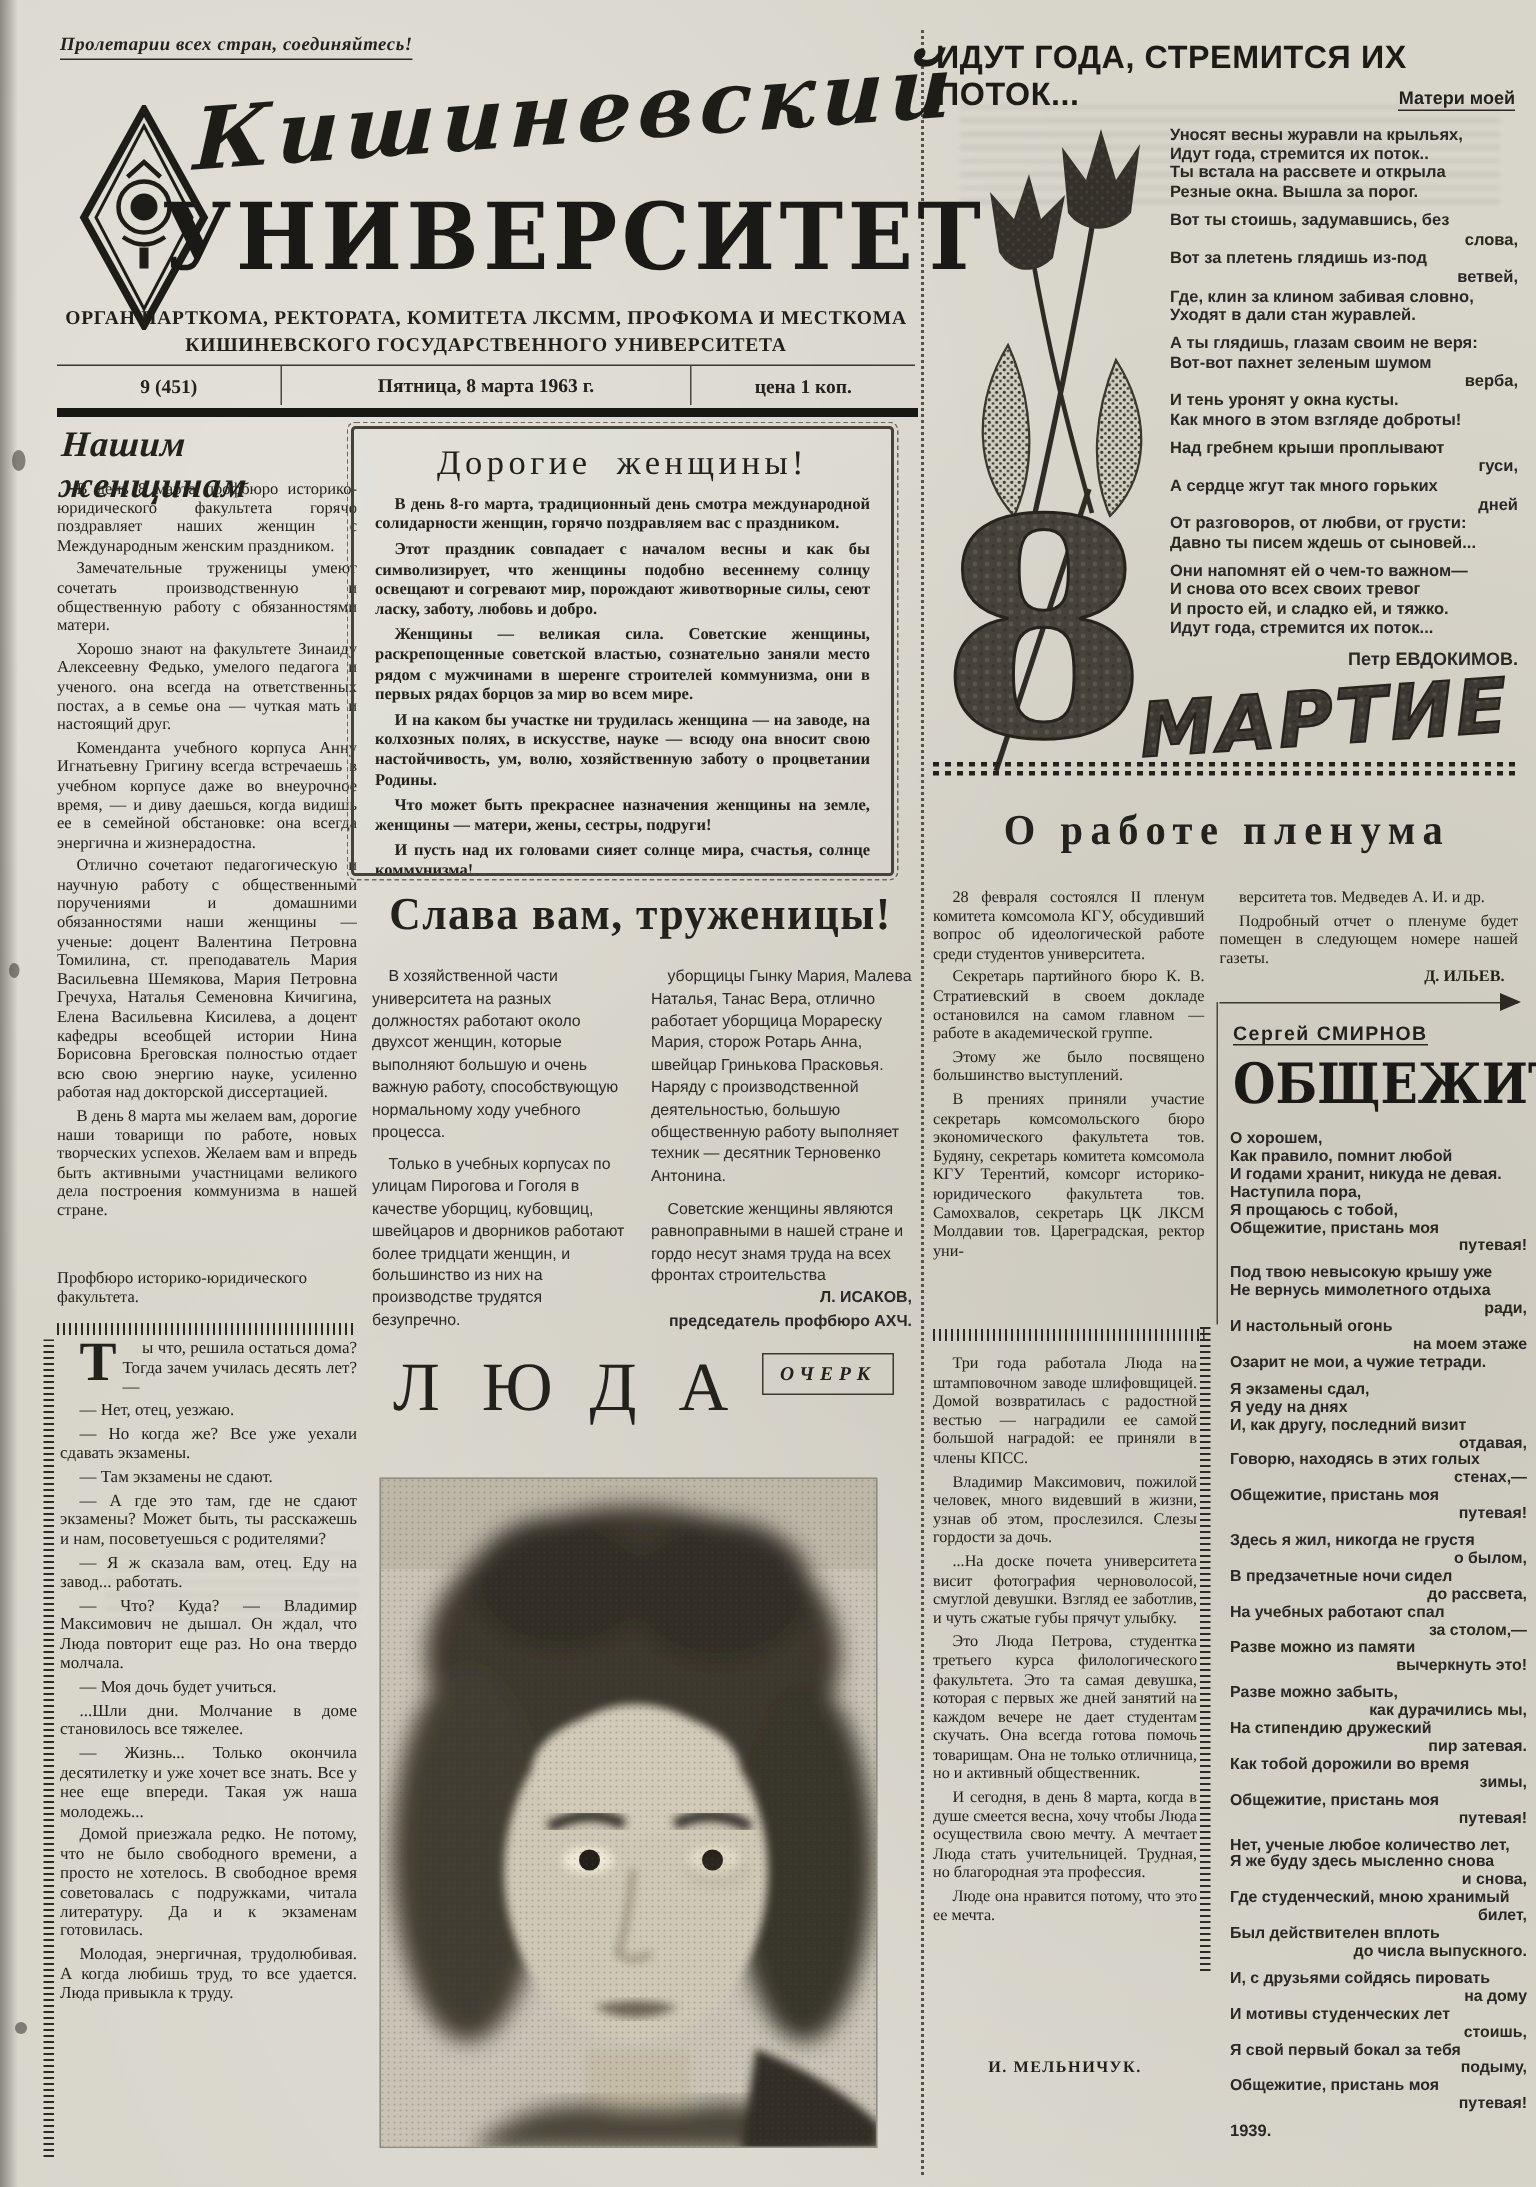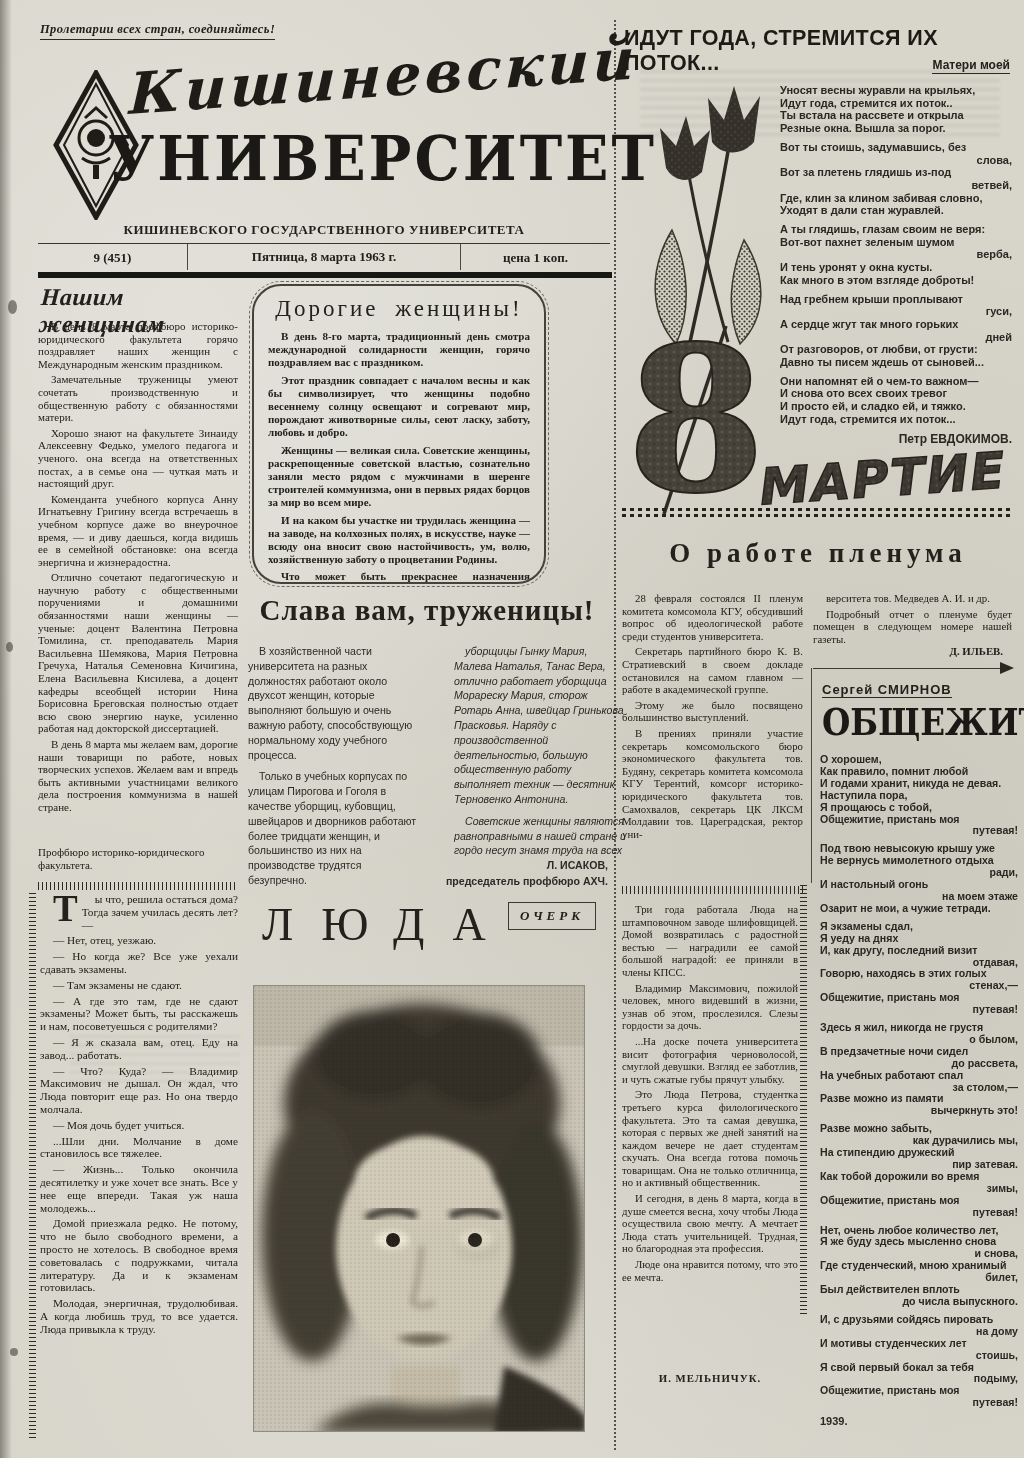--- a/index.html
+++ b/index.html
@@ -105,20 +105,21 @@
     <circle cx="44" cy="68" r="17" fill="none" stroke="#1e1c17" stroke-width="3"></circle>
     <circle cx="44" cy="68" r="9" fill="#1e1c17"></circle>
     <path d="M30,88 Q44,98 58,88" fill="none" stroke="#1e1c17" stroke-width="3"></path>
     <path d="M33,48 L44,38 L55,48" fill="none" stroke="#1e1c17" stroke-width="3"></path>
     <rect x="41" y="95" width="6" height="14" fill="#1e1c17"></rect>
   </svg>
 
   <div class="abs title-script" style="left:128px;top:60px;" data-name="masthead-title-script">Кишиневский</div>
   <div class="abs title-caps" style="left:108px;top:122px;" data-name="masthead-title-caps">УНИВЕРСИТЕТ</div>
 
+  <div class="abs organ" style="left:38px;top:204px;width:572px;" data-name="masthead-organ-line1">ОРГАН ПАРТКОМА, РЕКТОРАТА, КОМИТЕТА ЛКСММ, ПРОФКОМА И МЕСТКОМА</div>
   <div class="abs organ" style="left:38px;top:222px;width:572px;" data-name="masthead-organ-line2">КИШИНЕВСКОГО ГОСУДАРСТВЕННОГО УНИВЕРСИТЕТА</div>
 
   <div class="abs issuebar" style="left:38px;top:243px;width:572px;" data-name="issue-info-bar">
     <div class="c1" data-name="issue-number">9 (451)</div>
     <div class="c2" data-name="issue-date">Пятница, 8 марта 1963 г.</div>
     <div class="c3" data-name="issue-price">цена 1 коп.</div>
   </div>
   <div class="abs heavybar" style="left:38px;top:272px;width:574px;" data-name="masthead-heavy-rule"></div>
 
   <div class="abs h-women" style="left:40px;top:284px;width:205px;" data-name="women-article-title">Нашим женщинам</div>
@@ -143,39 +144,39 @@
       <p data-name="paragraph">— А где это там, где не сдают экзамены? Может быть, ты расскажешь и нам, посоветуешься с родителями?</p>
       <p data-name="paragraph">— Я ж сказала вам, отец. Еду на завод... работать.</p>
       <p data-name="paragraph">— Что? Куда? — Владимир Максимович не дышал. Он ждал, что Люда повторит еще раз. Но она твердо молчала.</p>
       <p data-name="paragraph">— Моя дочь будет учиться.</p>
       <p data-name="paragraph">...Шли дни. Молчание в доме становилось все тяжелее.</p>
       <p data-name="paragraph">— Жизнь... Только окончила десятилетку и уже хочет все знать. Все у нее еще впереди. Такая уж наша молодежь...</p>
       <p data-name="paragraph">Домой приезжала редко. Не потому, что не было свободного времени, а просто не хотелось. В свободное время советовалась с подружками, читала литературу. Да и к экзаменам готовилась.</p>
       <p data-name="paragraph">Молодая, энергичная, трудолюбивая. А когда любишь труд, то все удается. Люда привыкла к труду.</p>
     </div>
 
-  <div class="abs gbox" style="left:252px;top:284px;width:294px;height:300px;border-radius:29px;" data-name="greeting-box">
+  <div class="abs gbox" style="left:234px;top:284px;width:362px;height:300px;" data-name="greeting-box">
     <div class="h-gbox" data-name="greeting-box-title">Дорогие женщины!</div>
     <div class="serifbody gboxtxt" data-name="greeting-box-body">
         <p data-name="paragraph">В день 8-го марта, традиционный день смотра международной солидарности женщин, горячо поздравляем вас с праздником.</p>
         <p data-name="paragraph">Этот праздник совпадает с началом весны и как бы символизирует, что женщины подобно весеннему солнцу освещают и согревают мир, порождают животворные силы, сеют ласку, заботу, любовь и добро.</p>
         <p data-name="paragraph">Женщины — великая сила. Советские женщины, раскрепощенные советской властью, сознательно заняли место рядом с мужчинами в шеренге строителей коммунизма, они в первых рядах борцов за мир во всем мире.</p>
         <p data-name="paragraph">И на каком бы участке ни трудилась женщина — на заводе, на колхозных полях, в искусстве, науке — всюду она вносит свою настойчивость, ум, волю, хозяйственную заботу о процветании Родины.</p>
         <p data-name="paragraph">Что может быть прекраснее назначения женщины на земле, женщины — матери, жены, сестры, подруги!</p>
         <p data-name="paragraph">И пусть над их головами сияет солнце мира, счастья, солнце коммунизма!</p>
       </div>
   </div>
 
   <div class="abs h-slava" style="left:246px;top:594px;width:362px;" data-name="slava-article-title">Слава вам, труженицы!</div>
   <div class="abs slavatxt overflowclip" style="left:248px;top:644px;width:172px;height:252px;" data-name="slava-article-col1">
       <p data-name="paragraph">В хозяйственной части университета на разных должностях работают около двухсот женщин, которые выполняют большую и очень важную работу, способствующую нормальному ходу учебного процесса.</p>
       <p data-name="paragraph">Только в учебных корпусах по улицам Пирогова и Гоголя в качестве уборщиц, кубовщиц, швейцаров и дворников работают более тридцати женщин, и большинство из них на производстве трудятся безупречно.</p>
       <p data-name="paragraph">Заслуженно носят звание ударниц коммунистического труда</p>
     </div>
-  <div class="abs slavatxt overflowclip" style="left:454px;top:644px;width:174px;height:214px;font-style:italic;" data-name="slava-article-col2">
+  <div class="abs slavatxt overflowclip" style="left:434px;top:644px;width:174px;height:214px;" data-name="slava-article-col2">
       <p data-name="paragraph">уборщицы Гынку Мария, Малева Наталья, Танас Вера, отлично работает уборщица Морареску Мария, сторож Ротарь Анна, швейцар Гринькова Прасковья. Наряду с производственной деятельностью, большую общественную работу выполняет техник — десятник Терновенко Антонина.</p>
       <p data-name="paragraph">Советские женщины являются равноправными в нашей стране и гордо несут знамя труда на всех фронтах строительства коммунистического общества.</p>
     </div>
   <div class="abs slavatxt sig-b" style="left:434px;top:858px;width:174px;font-weight:bold;" data-name="slava-article-sig-name">Л. ИСАКОВ,</div>
   <div class="abs slavatxt sig-b" style="left:434px;top:874px;width:174px;font-weight:bold;" data-name="slava-article-sig-role">председатель профбюро АХЧ.</div>
 
   <div class="abs h-lyuda" style="left:262px;top:898px;" data-name="lyuda-essay-title">ЛЮДА</div>
   <div class="abs ocherk" style="left:508px;top:902px;" data-name="lyuda-genre-label">ОЧЕРК</div>
 
   <div class="abs photo-frame" style="left:253px;top:985px;width:332px;height:447px;" data-name="lyuda-portrait-photo">
@@ -388,21 +389,21 @@
           <div class="pline" data-name="poem-line">Разве можно забыть,</div>
           <div class="pline line-right" data-name="poem-line">как дурачились мы,</div>
           <div class="pline" data-name="poem-line">На стипендию дружеский</div>
           <div class="pline line-right" data-name="poem-line">пир затевая.</div>
           <div class="pline" data-name="poem-line">Как тобой дорожили во время</div>
           <div class="pline line-right" data-name="poem-line">зимы,</div>
           <div class="pline" data-name="poem-line">Общежитие, пристань моя</div>
           <div class="pline line-right" data-name="poem-line">путевая!</div>
         </div>
         <div class="stanza" data-name="poem-stanza">
-          <div class="pline" data-name="poem-line">Нет, очень любое количество лет,</div>
+          <div class="pline" data-name="poem-line">Нет, ученые любое количество лет,</div>
           <div class="pline" data-name="poem-line">Я же буду здесь мысленно снова</div>
           <div class="pline line-right" data-name="poem-line">и снова,</div>
           <div class="pline" data-name="poem-line">Где студенческий, мною хранимый</div>
           <div class="pline line-right" data-name="poem-line">билет,</div>
           <div class="pline" data-name="poem-line">Был действителен вплоть</div>
           <div class="pline line-right" data-name="poem-line">до числа выпускного.</div>
         </div>
         <div class="stanza" data-name="poem-stanza">
           <div class="pline" data-name="poem-line">И, с друзьями сойдясь пировать</div>
           <div class="pline line-right" data-name="poem-line">на дому</div>

